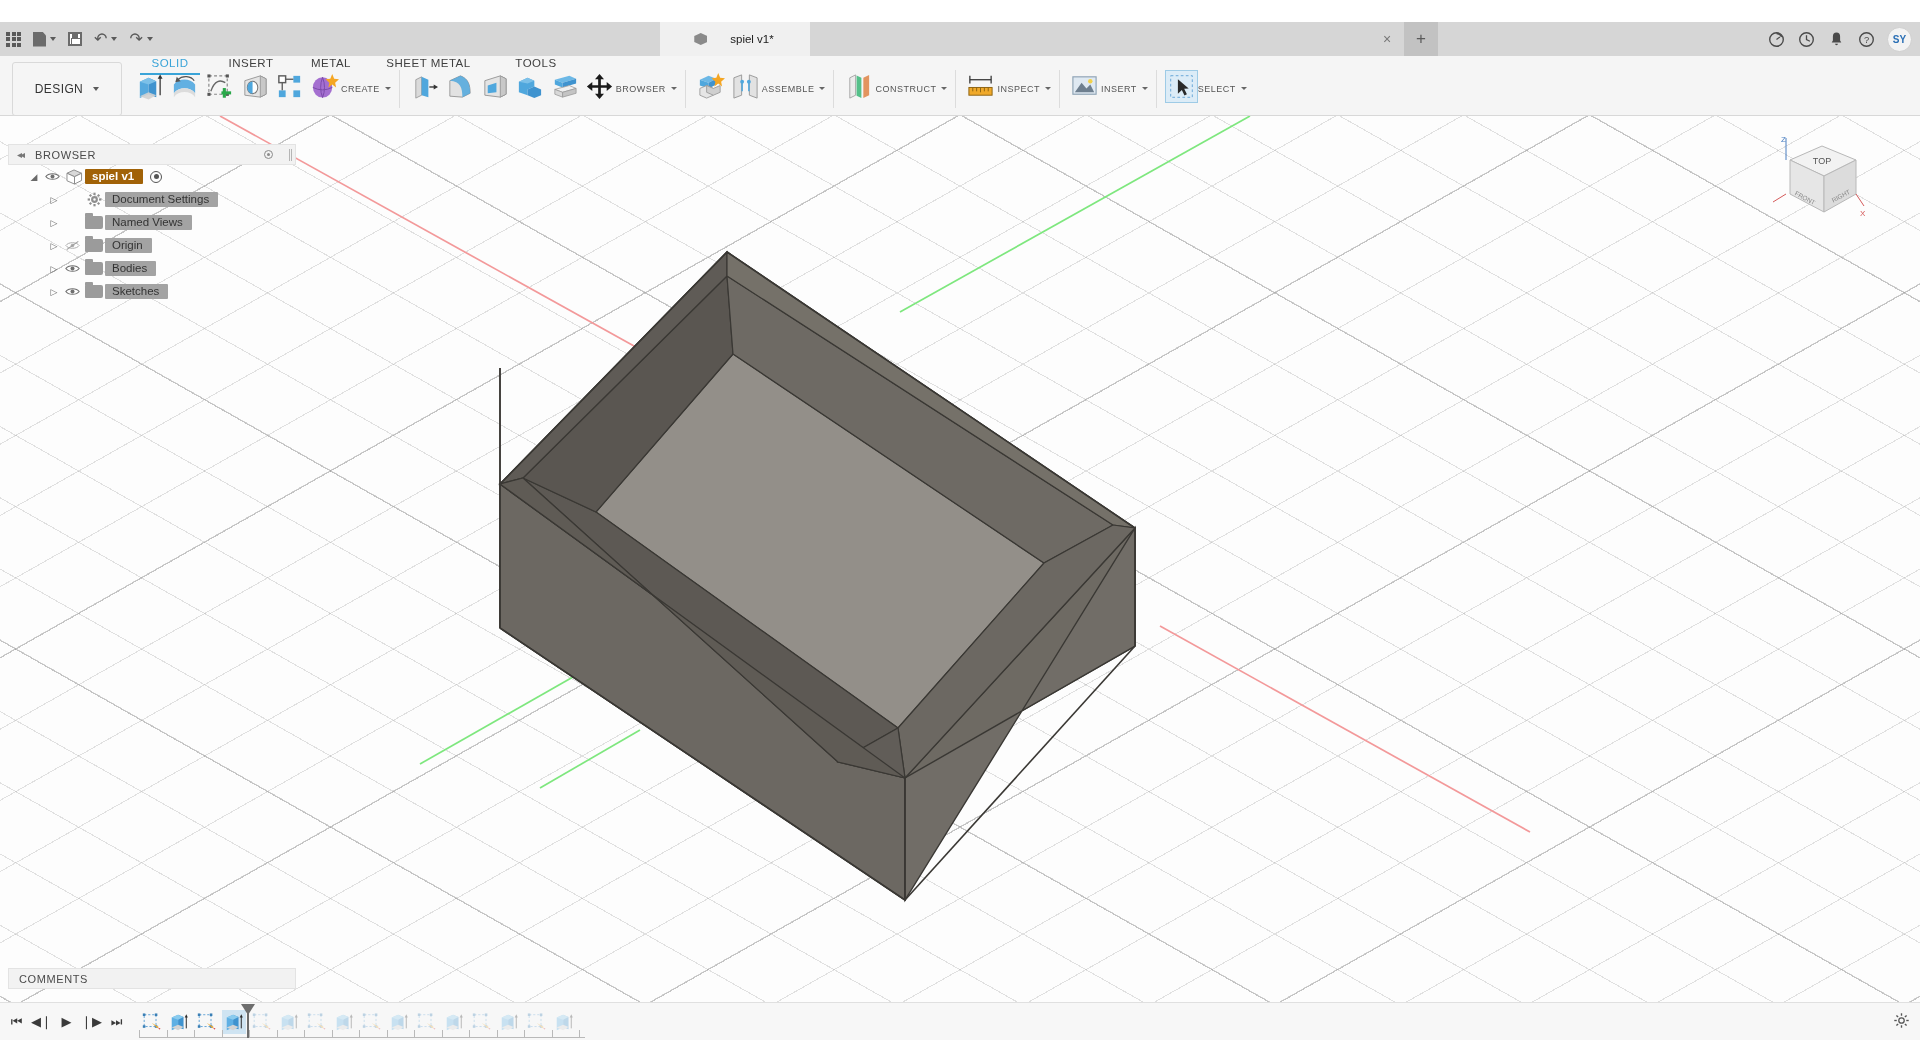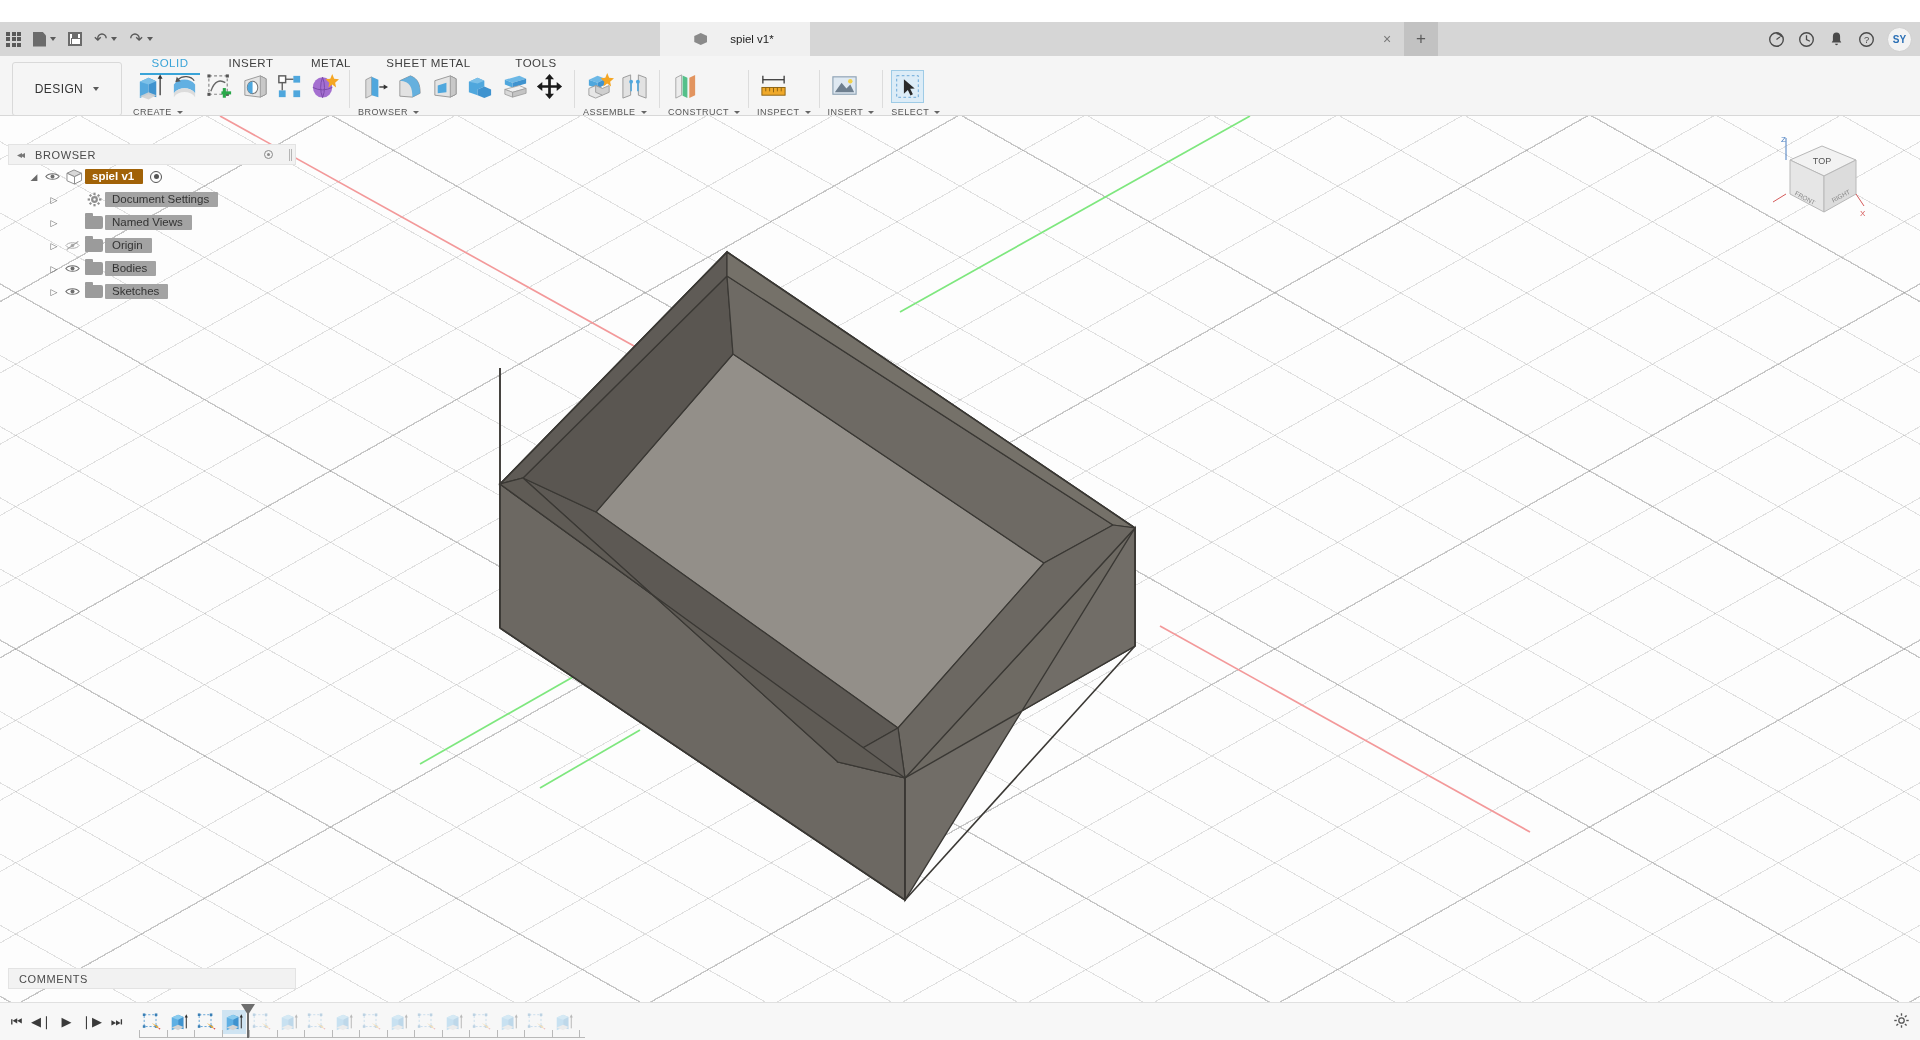--- a/index.html
+++ b/index.html
@@ -62,21 +62,21 @@
   .design-btn{ position:absolute;left:12px;top:6px;width:110px;height:54px;background:#f5f5f5;
     border:1px solid #d9d9d9;border-radius:3px;display:flex;align-items:center;justify-content:center;
     font-size:12px;color:#333;gap:6px;letter-spacing:.4px;}
   .tabrow{ position:absolute; left:140px; top:-3px; display:flex; gap:0; }
   .rtab{ font-size:11.5px; color:#3f3f3f; letter-spacing:.5px; padding:4px 0; text-align:center;
     position:relative; }
   .rtab.active{ color:#3aa4d8; }
   .rtab.active::after{content:"";position:absolute;left:0;right:0;bottom:-2px;height:2.5px;background:#3aa4d8;}
 
   .groups{ position:absolute; left:130px; top:14px; display:flex; align-items:flex-start; height:46px;}
-  .group{ display:flex; flex-direction:column; align-items:flex-start; position:relative; padding:0 3px;}
+  .group{ display:flex; flex-direction:row; align-items:center; position:relative; padding:0 3px;}
   .gicons{ display:flex; align-items:flex-start; gap:2px; height:34px;}
   .glabel{ font-size:9px;color:#555;letter-spacing:.5px; margin-top:3px; display:flex;align-items:center;gap:3px;}
   .glabel .caret{border-top-color:#666;border-left-width:3px;border-right-width:3px;border-top-width:3.5px;margin-left:2px;}
   .gsep{ width:1px; height:38px; background:#dcdcdc; margin:0 5px; align-self:flex-start;}
   .ic{ width:33px;height:33px; position:relative; display:flex;align-items:center;justify-content:center;}
   .ic.sel{ background:#dcecf7; border:1px solid #9ecbe6;}
 
   
   .canvas{ position:absolute; left:0; top:116px; width:1920px; height:924px; overflow:hidden;
     background:#fdfdfd;}

